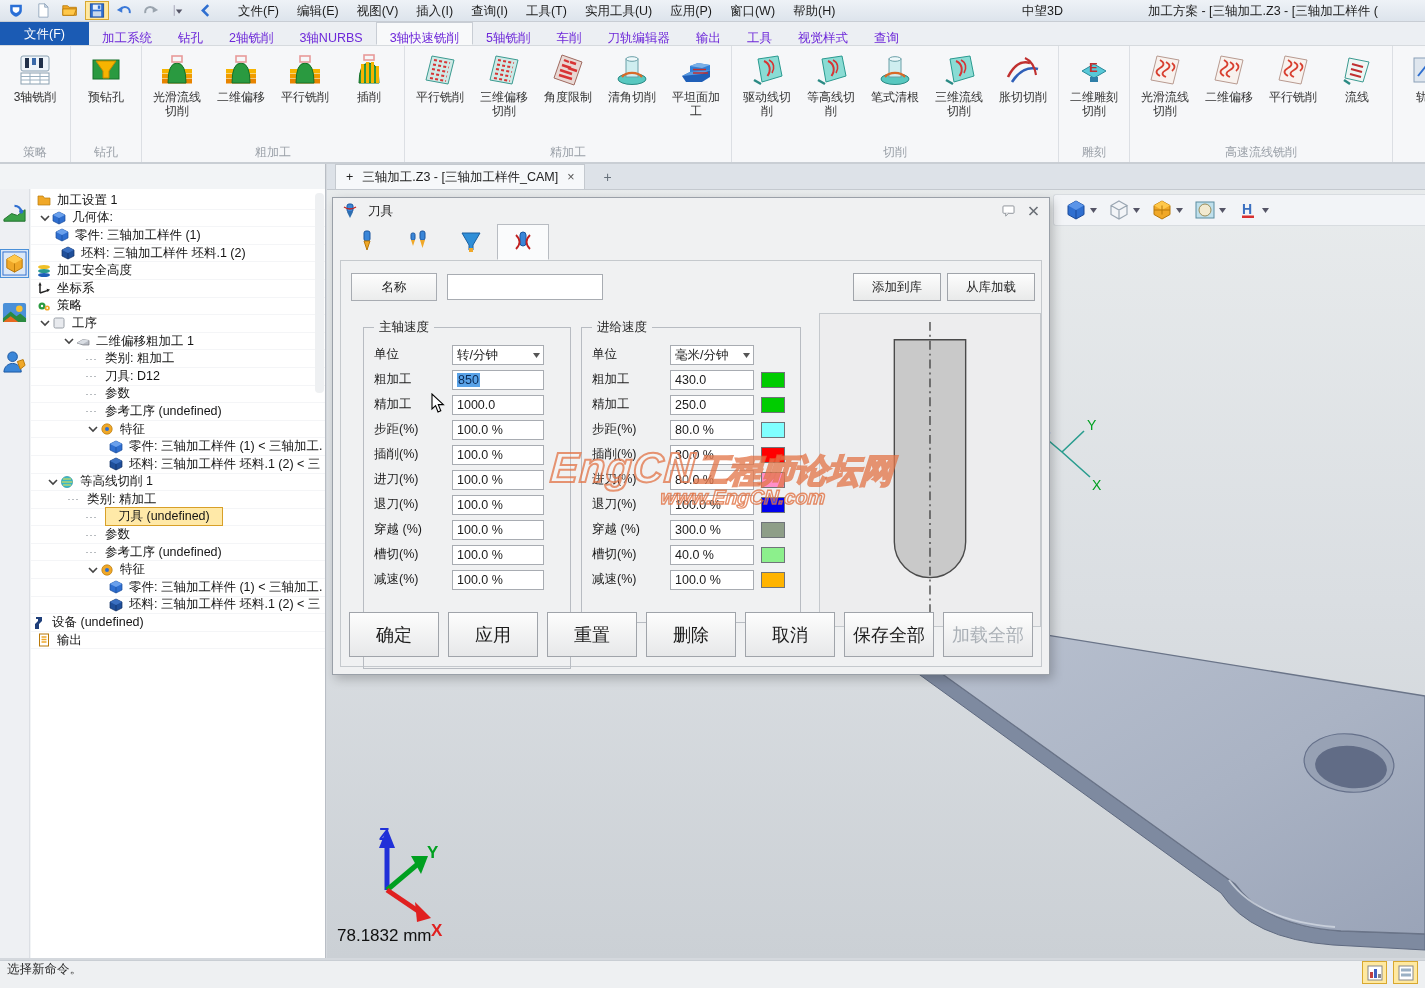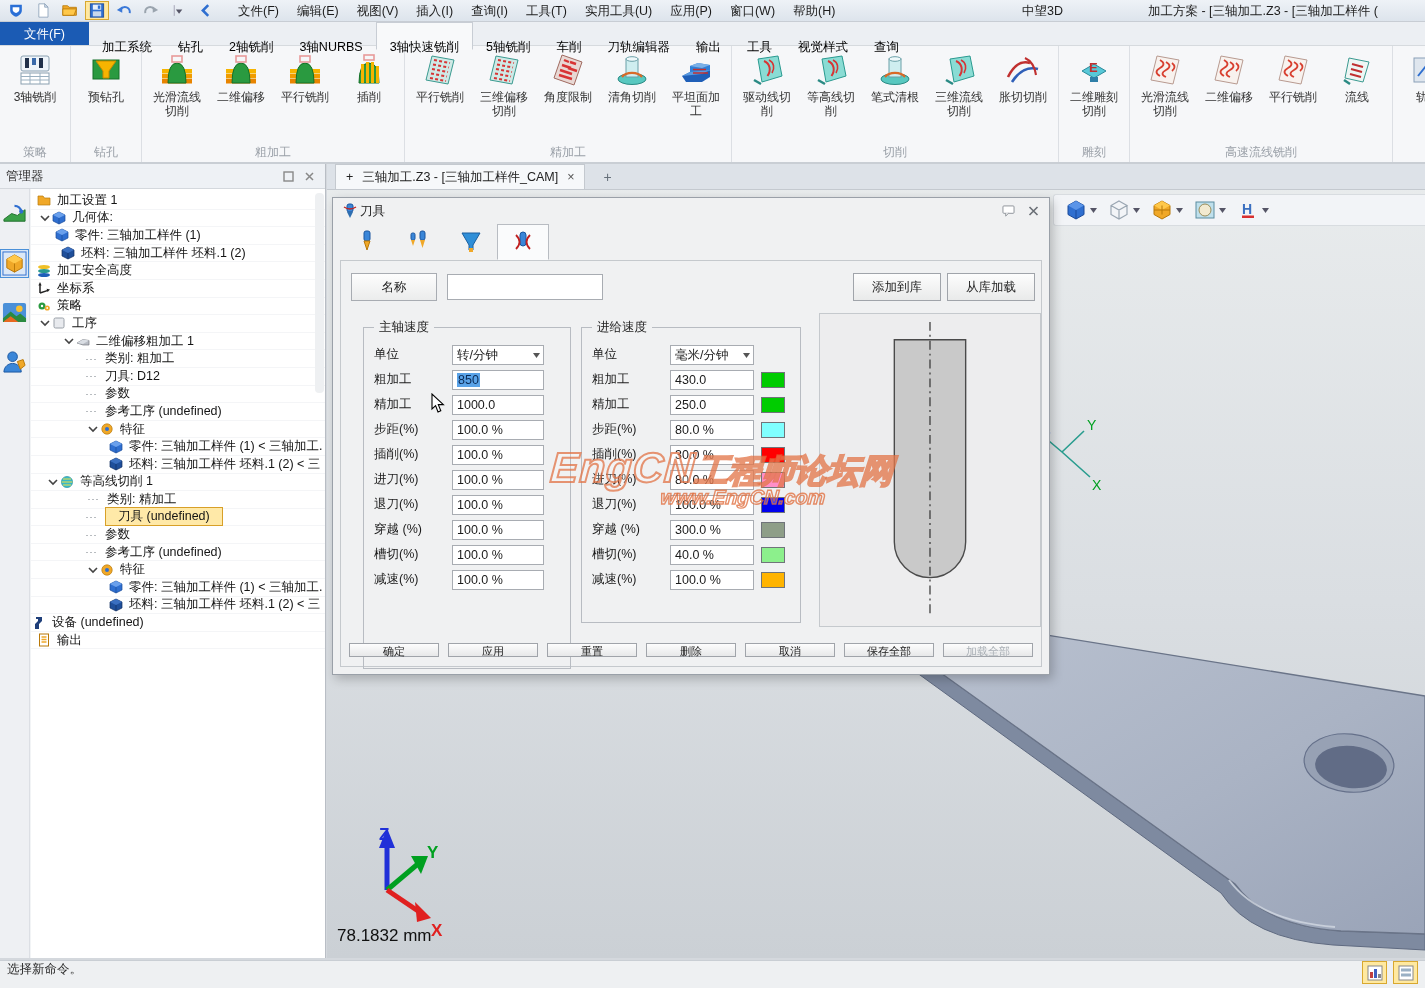--- a/index.html
+++ b/index.html
@@ -10,21 +10,21 @@
 #qat{display:flex;align-items:center;gap:3px;padding:0 4px}
 .qbtn{width:24px;height:19px;display:inline-flex;align-items:center;justify-content:center;border:1px solid transparent}
 .qbtn svg{width:16px;height:15px}
 .qbtn.hl{background:#ffe8a0;border:1px solid #d8a830}
 #menus{display:flex;margin-left:8px}
 .menu{padding:0 9px;line-height:22px;white-space:nowrap}
 #appname{position:absolute;left:1022px;top:0;line-height:22px}
 #wintitle{position:absolute;left:1148px;top:0;line-height:22px;white-space:nowrap}
 
 #ribbontabs{position:absolute;left:0;top:22px;width:1425px;height:24px;background:#eceff3;display:flex;font-size:12.5px;border-bottom:1px solid #d6dade;z-index:29}
-.rtab{padding:13px 13px;line-height:24px;color:#000000;white-space:nowrap}
+.rtab{padding:4px 13px;line-height:24px;color:#6d28d9;white-space:nowrap}
 .rtab.file{background:#1b5bb4;color:#fff;padding:0 24px}
 .rtab.active{background:#f8f9fa;border:1px solid #c8cdd4;border-bottom:1px solid #f8f9fa;line-height:22px}
 
 #ribbon{position:absolute;left:0;top:46px;width:1425px;height:118px;background:#f6f7f9;border-bottom:2px solid #c9ced4;display:flex;overflow:hidden;z-index:28}
 .rgroup{display:flex;flex-direction:column;border-right:1px solid #dcdfe4;padding:2px 3px 0}
 .ritems{display:flex;flex:1;align-items:flex-start}
 .ritem{width:64px;display:flex;flex-direction:column;align-items:center;padding-top:6px;cursor:default}
 .ricn svg{width:36px;height:32px}
 .rtxt{font-size:12px;line-height:14px;text-align:center;color:#333;margin-top:4px;width:56px;word-break:break-all}
 .rlbl{text-align:center;font-size:12px;color:#9aa0a8;height:18px;line-height:16px}
@@ -53,21 +53,21 @@
 .doctab .cl{color:#555}
 .doctab.ghost{background:transparent;border:none;color:#66707a;padding:0 10px;font-size:14px}
 #viewtoolbar{position:absolute;left:726px;top:30px;width:372px;height:32px;display:flex;gap:12px;align-items:center;background:#f2f4f7;padding:0 12px;border:1px solid #d8dce0;border-right:none;border-radius:3px 0 0 3px}
 .vbtn{display:flex;align-items:center;gap:4px}
 .vicn svg{width:20px;height:20px}
 .dda svg{width:7px;height:5px}
 #scene{position:absolute;left:0;top:26px;width:1098px;height:768px}
 #scalelabel{position:absolute;left:10px;top:762px;font-size:17px;color:#101010}
 
 #dialog{position:absolute;left:332px;top:197px;width:718px;height:478px;background:#f0f1f2;border:1px solid #9aa0a8;box-shadow:3px 4px 10px rgba(0,0,0,.22);font-size:12.5px;z-index:40}
-#dlg-title{height:26px;display:flex;align-items:center;padding:0 9px;gap:2px;color:#222}
+#dlg-title{height:26px;display:flex;align-items:center;padding:0 9px;gap:10px;color:#222}
 #dlg-title .ticon svg{width:16px;height:16px}
 #dlg-winbtns{margin-left:auto;display:flex;gap:12px;align-items:center}
 #dlg-winbtns svg{width:13px;height:12px}
 #dlg-tabs{display:flex;padding-left:8px;height:36px}
 .dtab{width:52px;height:36px;display:flex;align-items:center;justify-content:center;border:1px solid transparent}
 .dtab svg{width:24px;height:26px}
 .dtab.sel{background:#fafbfc;border:1px solid #b8bcc2;border-bottom:1px solid #fafbfc}
 #dlg-body{position:absolute;left:7px;right:7px;top:62px;bottom:7px;background:#f0f1f2;border:1px solid #c5c9cd}
 #nlabel{position:absolute;left:10px;top:12px;width:86px;height:28px;border:1px solid #a8acb2;background:linear-gradient(#fdfdfd,#ebecec);text-align:center;line-height:26px}
 #ninput{position:absolute;left:106px;top:13px;width:156px;height:26px;background:#fff;border:1px solid #a8acb2;font-size:12.5px;padding:0 4px}
@@ -81,21 +81,21 @@
 .grows{padding-top:14px}
 .drow{display:flex;align-items:center;height:25px;padding-left:10px}
 .dlbl{width:78px;color:#1a1a1a}
 .dfield{width:92px;height:20px;background:#fff;border:1px solid #a8acb2;padding:0 4px;line-height:18px;color:#1a1a1a;position:relative}
 .dfield .sel{font-style:normal;background:#5aa3e8;color:#0a2a55;padding:0 1px}
 .dfield.dd .dda{position:absolute;right:3px;top:7px}
 #grp-feed .dfield{width:84px}
 .swatch{width:24px;height:16px;border:1px solid #70747a;margin-left:7px}
 #preview{position:absolute;left:478px;top:52px;width:222px;height:314px;border:1px solid #c5c9cd;background:#ededee}
 #dlg-btns{position:absolute;left:8px;right:8px;bottom:9px;display:flex;gap:9px}
-.dbtn{flex:1;height:14px;border:1px solid #a0a4aa;background:linear-gradient(#fdfdfd,#e7e8e9);font-size:11px;color:#1c1c1c}
+.dbtn{flex:1;height:45px;border:1px solid #a0a4aa;background:linear-gradient(#fdfdfd,#e7e8e9);font-size:18px;color:#1c1c1c}
 .dbtn.dis{color:#aab0b6}
 
 #watermark{position:absolute;left:550px;top:444px;z-index:50;pointer-events:none;font-style:italic;font-weight:bold;transform:skewX(-4deg)}
 #watermark .wm-brand{font-size:42px;color:rgba(255,255,255,.22);-webkit-text-stroke:2px rgba(224,110,62,.72);letter-spacing:1px}
 #watermark .wm-cn{font-size:33px;color:rgba(255,255,255,.22);-webkit-text-stroke:2px rgba(224,110,62,.72)}
 #watermark .wm-url{display:block;font-size:20px;margin:-8px 0 0 112px;color:rgba(255,255,255,.25);-webkit-text-stroke:1.4px rgba(224,110,62,.78)}
 
 #statusbar{position:absolute;left:0;top:960px;width:1425px;height:28px;background:#eef0f2;border-top:1px solid #c9ced4;display:flex;align-items:flex-start;padding:0 7px;font-size:12.5px;color:#2a2a2a;z-index:30}
 #status-icons{margin-left:auto;display:flex;gap:6px}
 .stbtn{width:25px;height:23px;background:#ffe9a0;border:1px solid #d8a830;display:flex;align-items:center;justify-content:center}
@@ -458,35 +458,20 @@
             </svg>
           </span>
          <span class="rtxt">轨迹</span>
        </div>
     </div>
     <div class="rlbl"></div>
   </div>
   </div>
 
 <div id="leftpanel">
-  <div id="mgr-header">
-    <span>管理器</span>
-    <span id="mgr-icons">
-      <span>
-          <svg viewBox="0 0 11 11">
-            <rect x="1" y="1" width="9" height="9" fill="none" stroke="#888" stroke-width="1.4"></rect>
-          </svg>
-        </span>
-      <span>
-          <svg viewBox="0 0 11 11">
-            <path d="M2 2l7 7M9 2l-7 7" stroke="#888" stroke-width="1.5"></path>
-          </svg>
-        </span>
-    </span>
-  </div>
   <div id="sidestrip">
       <span class="sbtn ">
         <svg viewBox="0 0 26 26">
           <path d="M2 18l8-6 6 2 8-6v12H2z" fill="#3aa048" stroke="#237030"></path>
           <path d="M13 4a7 7 0 017 6" stroke="#2f6fd0" stroke-width="2.4" fill="none"></path>
           <circle cx="20" cy="10" r="2.2" fill="#2f6fd0"></circle>
         </svg>
       </span>
       <span class="sbtn sel">
         <svg viewBox="0 0 26 26">
@@ -686,21 +671,21 @@
           </svg>
         </span>
         <span class="ticn">
           <svg viewBox="0 0 14 14">
             <circle cx="7" cy="7" r="5.6" fill="#38b8c8" stroke="#1f8a98" stroke-width="0.6"></circle>
             <path d="M1.6 7h10.8M3 4h8M3 10h8" stroke="#f0e048" stroke-width="1"></path>
           </svg>
         </span>
         <span class="tlbl ">等高线切削 1</span>
       </div>
-      <div class="trow" style="padding-left:56px">
+      <div class="trow" style="padding-left:36px">
         <span class="ticn">
           <svg viewBox="0 0 14 14">
             <path d="M1 7.5h11" stroke="#b8bcc0" stroke-width="1.1" stroke-dasharray="2 2"></path>
           </svg>
         </span>
         <span class="tlbl ">类别: 精加工</span>
       </div>
       <div class="trow" style="padding-left:54px">
         <span class="ticn">
           <svg viewBox="0 0 14 14">

